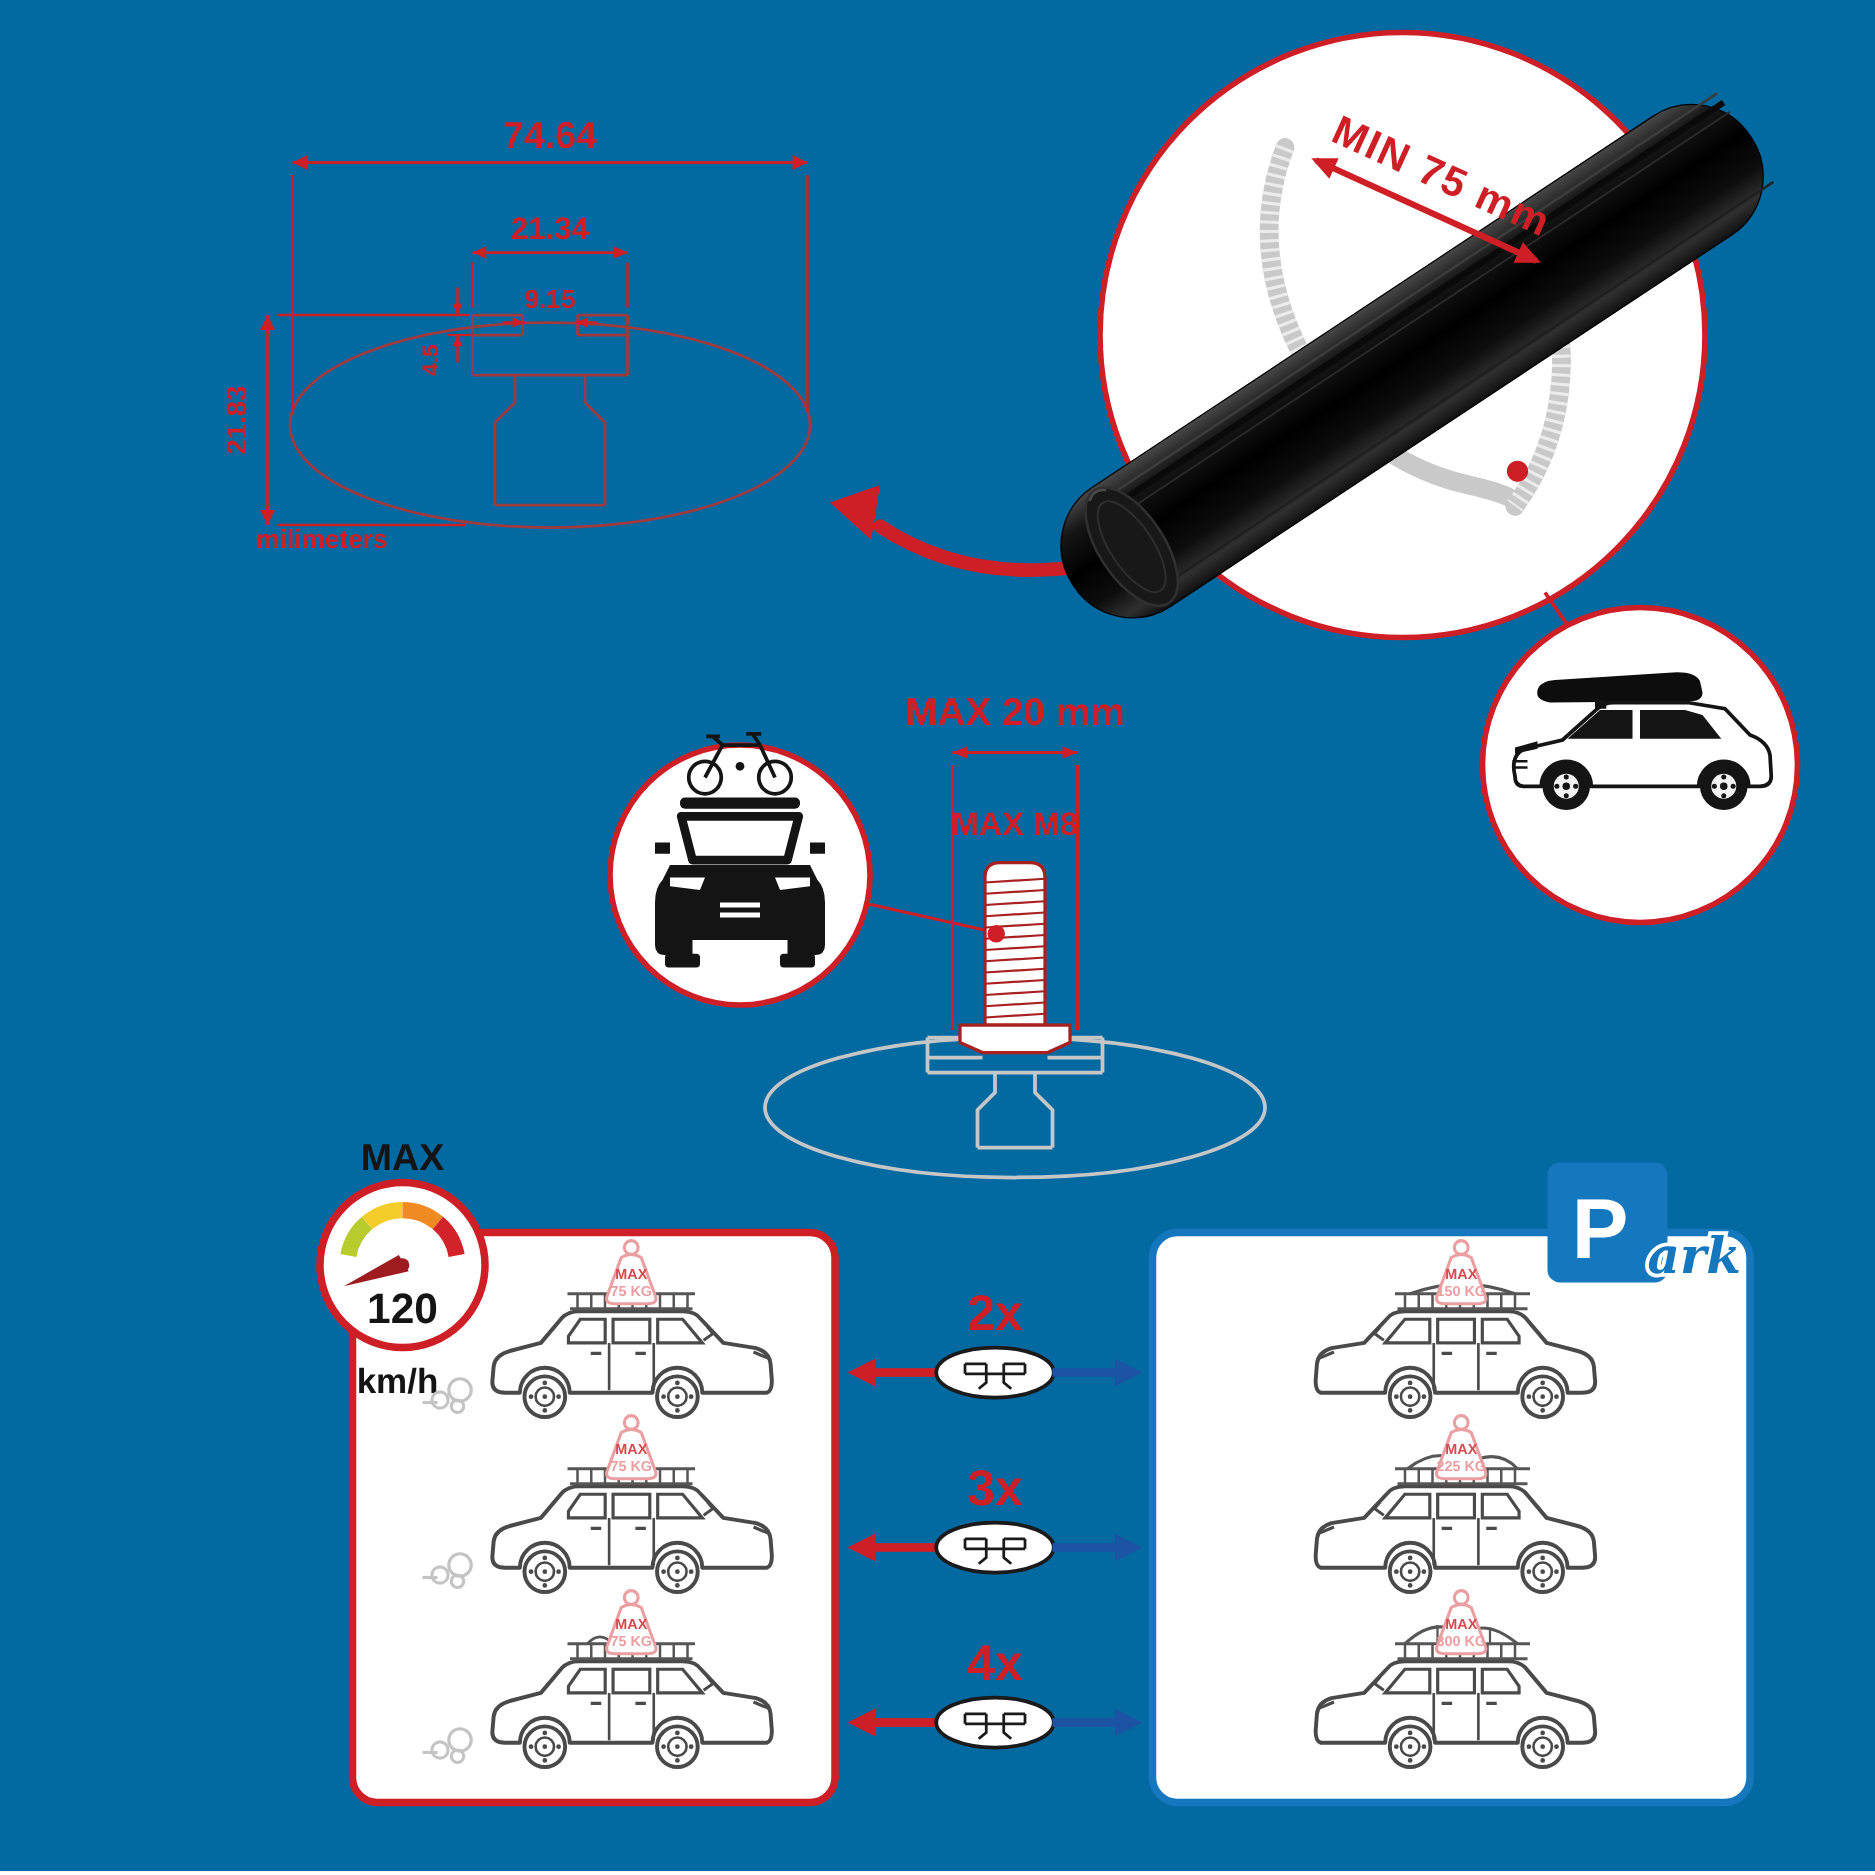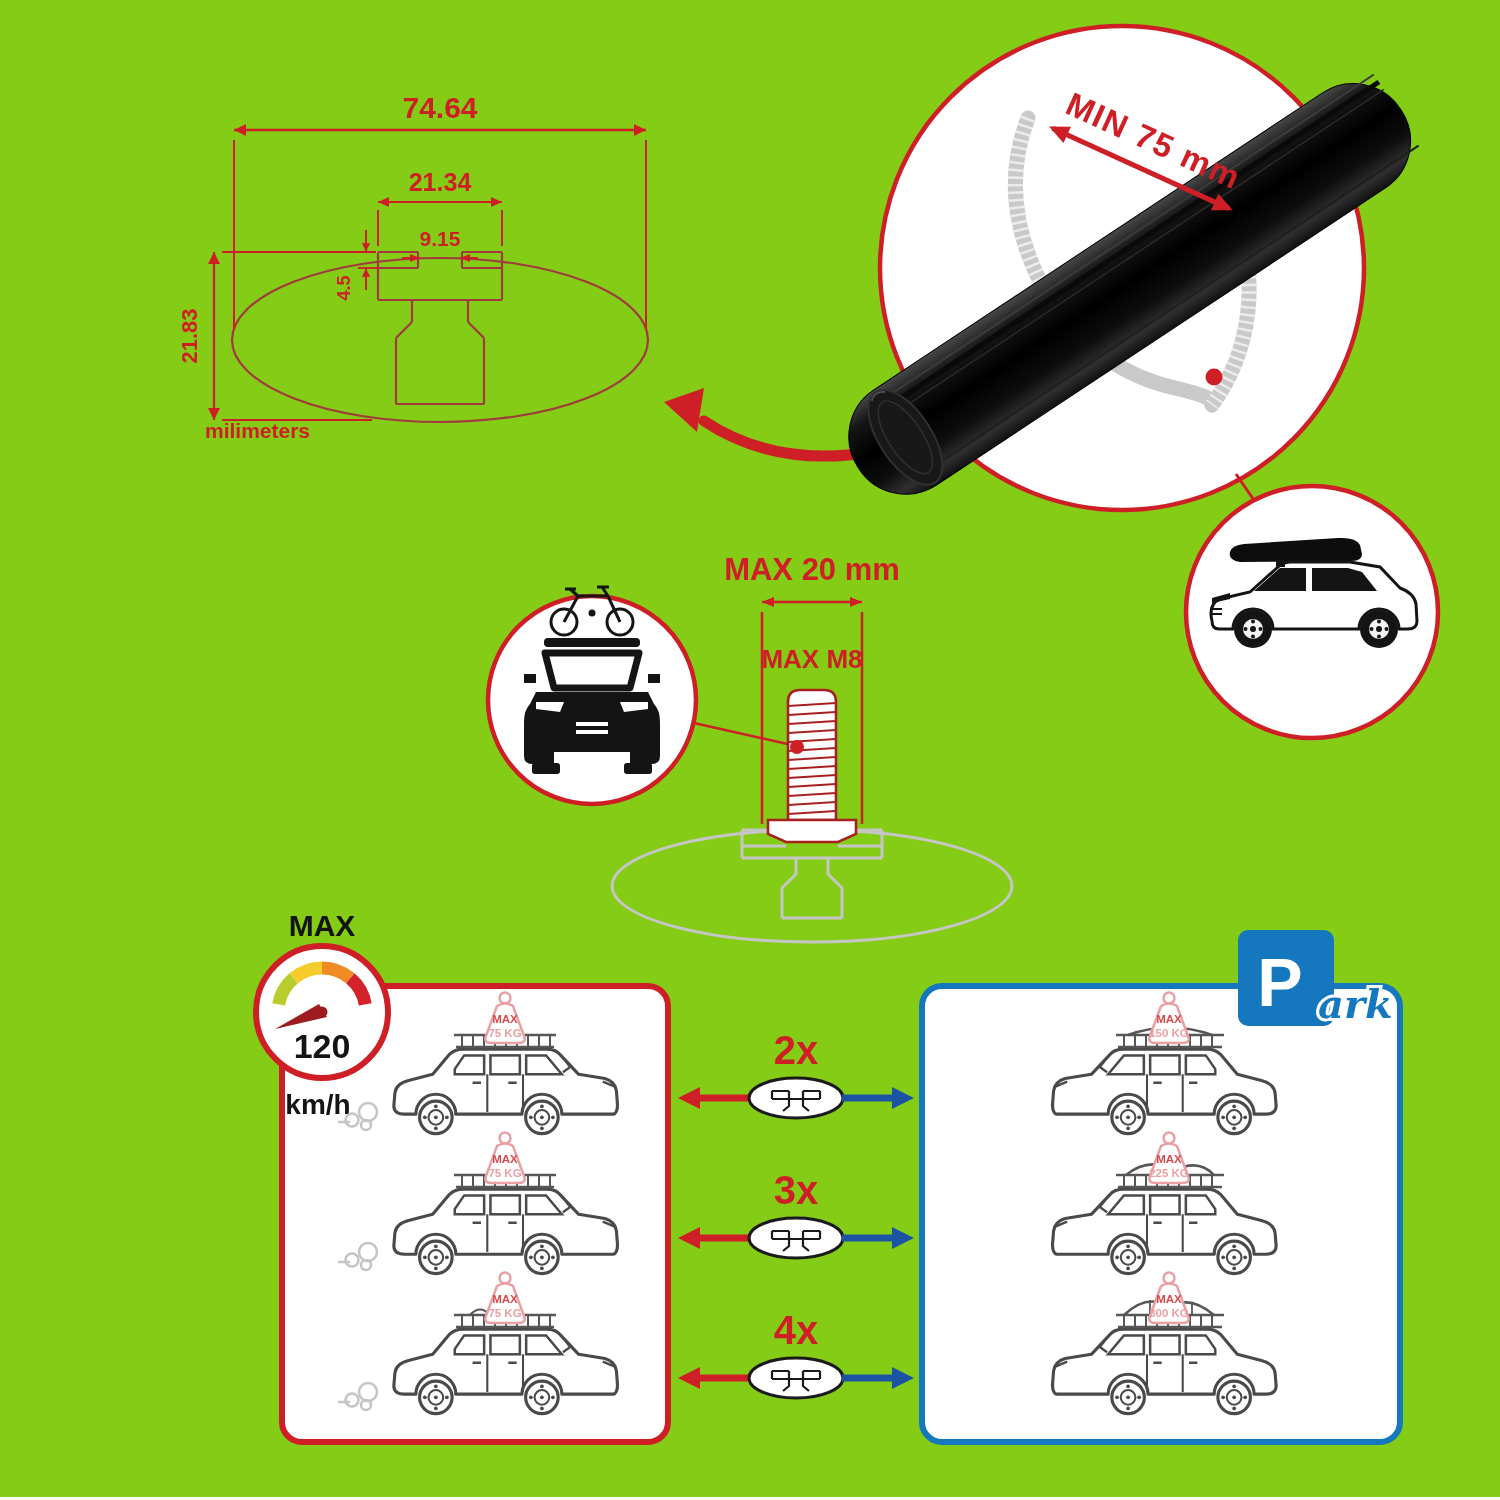--- a/index.html
+++ b/index.html
@@ -1,19 +1,19 @@
 <!DOCTYPE html>
 <html><head>
 <meta charset="utf-8">
 <style>
   html,body{margin:0;padding:0;background:#ffffff;}
   #canvas{
     position:relative;
     width:1500px;height:1497px;
-    background:#84cc16;
+    background:#0369a1;
     font-family:"Liberation Sans",sans-serif;
     overflow:hidden;
     text-decoration:underline;
   }
   svg{display:block;}
   text{font-family:"Liberation Sans",sans-serif;}
   .script{font-family:"DejaVu Serif",serif;font-style:italic;}
 </style>
 </head>
 <body>

